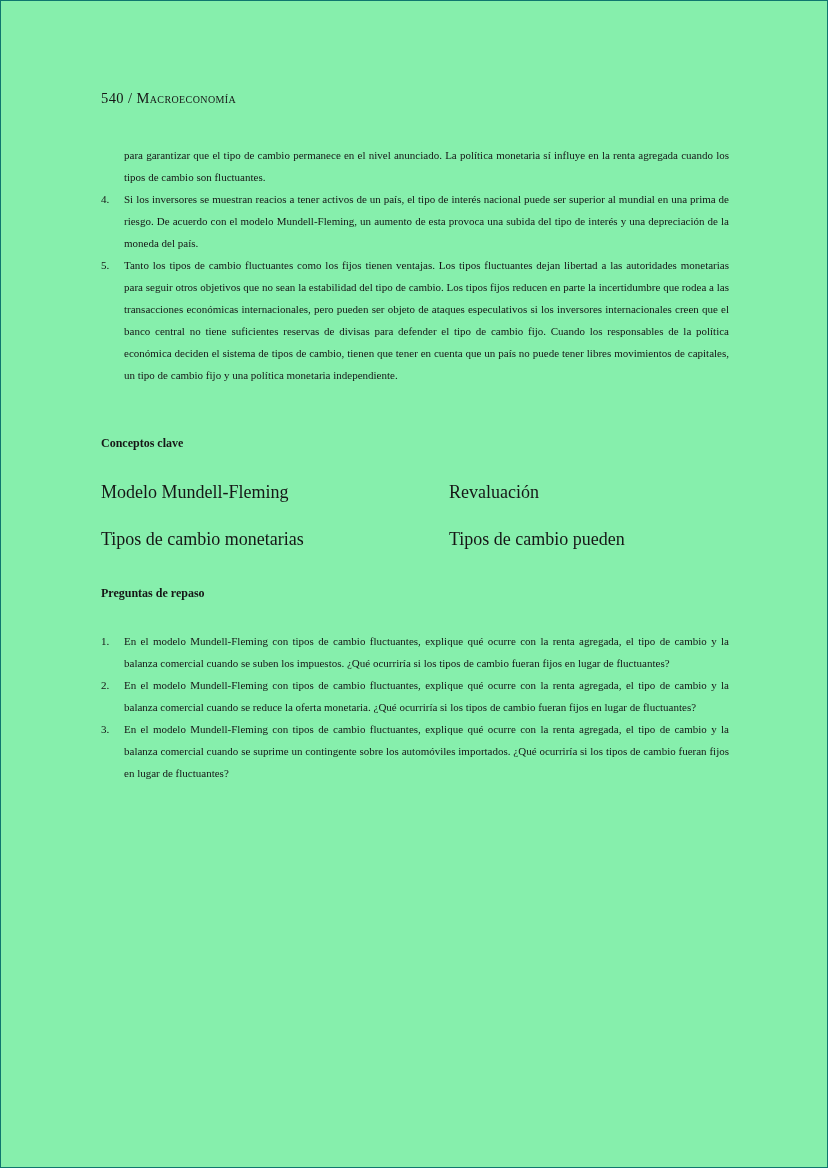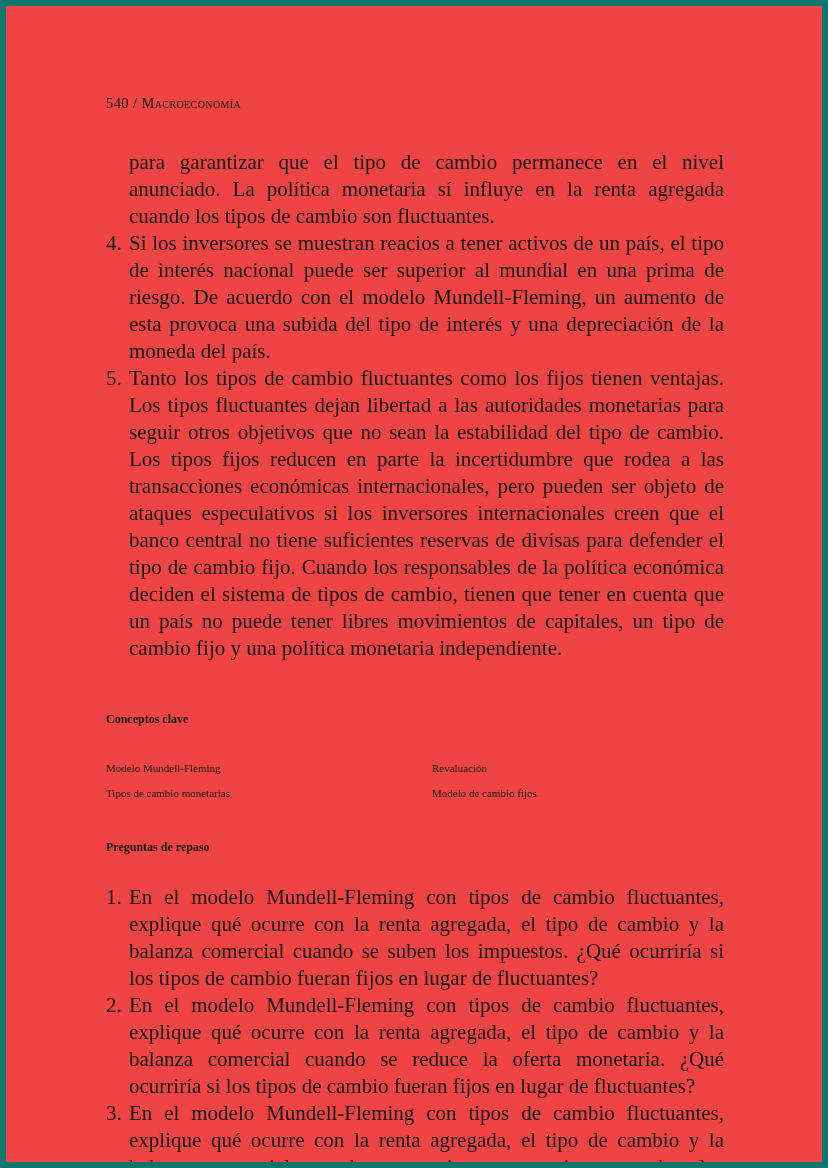--- a/index.html
+++ b/index.html
@@ -2,40 +2,40 @@
 <html lang="es"><head>
 <meta charset="utf-8">
 <style>
   * { margin: 0; padding: 0; box-sizing: border-box; }
   html, body { background: #ffffff; }
   body { width: 828px; }
 
   .page {
     width: 828px;
     height: 1168px;
-    background: #ef4444;
+    background: #86efac;
     font-family: "Liberation Serif", serif;
     color: #161616;
     padding: 90px 98px 0 100px;
     position: relative;
     overflow: hidden;
-    border: 6px solid #0f766e;
+    border: 1px solid #0f766e;
   }
 
   .running-header {
     font-size: 14.5px;
     line-height: 15px;
     letter-spacing: 0.4px;
     font-variant: small-caps;
     margin-bottom: 38px;
   }
 
   .body-text {
-    font-size: 21px;
-    line-height: 27px;
+    font-size: 11px;
+    line-height: 22px;
   }
 
   .num-item {
     display: flex;
   }
   .num-item .num {
     flex: 0 0 23px;
     width: 23px;
   }
   .num-item .txt {
@@ -50,22 +50,23 @@
     font-size: 12px;
     line-height: 22px;
   }
   .concepts-heading { margin-top: 46px; }
   .questions-heading { margin-top: 31px; }
 
   .concepts-grid {
     margin-top: 26px;
     display: grid;
     grid-template-columns: 326px 1fr;
-    font-size: 11px;
+    font-size: 18px;
     line-height: 24.5px;
+    gap: 22px;
   }
 
   .questions-list { margin-top: 26px; }
 </style>
 </head>
 <body>
 
 <div class="page">
 
   <div class="running-header">540 / Macroeconomía</div>
@@ -88,21 +89,21 @@
     </div>
 
   </div>
 
   <h2 class="section-heading concepts-heading">Conceptos clave</h2>
 
   <div class="concepts-grid">
     <span>Modelo Mundell-Fleming</span>
     <span>Revaluación</span>
     <span>Tipos de cambio monetarias</span>
-    <span>Modelo de cambio fijos</span>
+    <span>Tipos de cambio pueden</span>
   </div>
 
   <h2 class="section-heading questions-heading">Preguntas de repaso</h2>
 
   <div class="body-text questions-list">
 
     <div class="num-item">
       <span class="num">1.</span>
       <p class="txt">En el modelo Mundell-Fleming con tipos de cambio fluctuantes, explique qué ocurre con la renta agregada, el tipo de cambio y la balanza comercial cuando se suben los impuestos. ¿Qué ocurriría si los tipos de cambio fueran fijos en lugar de fluctuantes?</p>
     </div>

